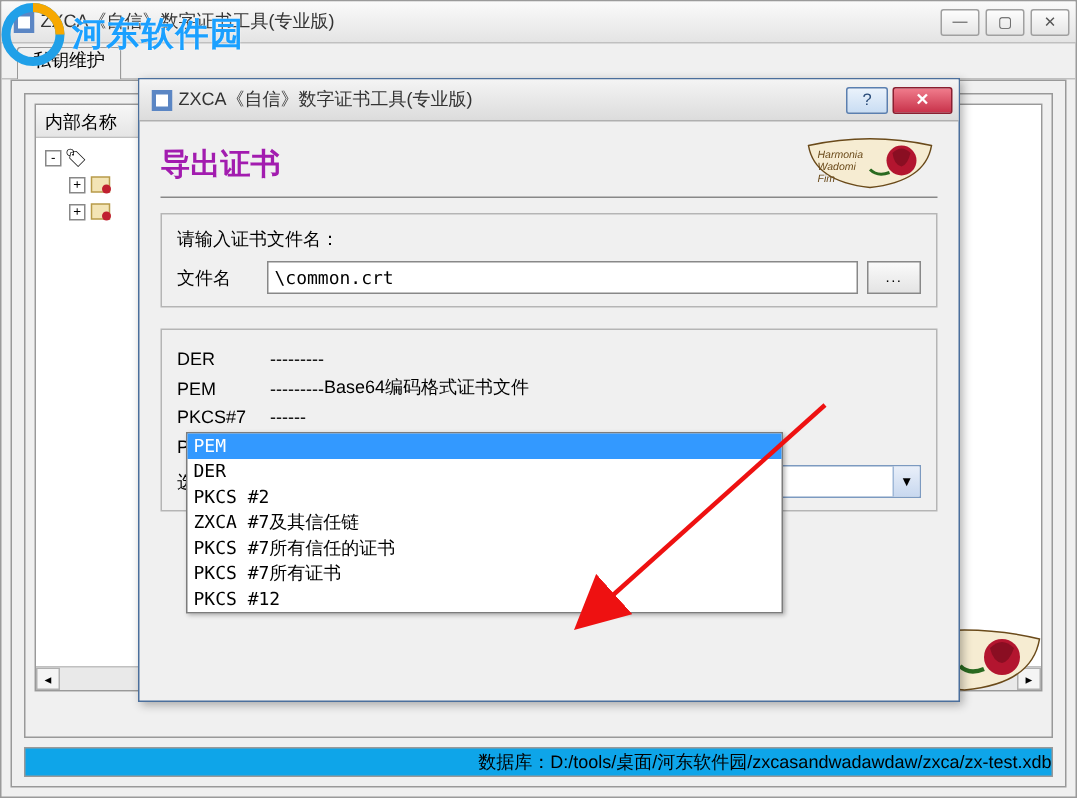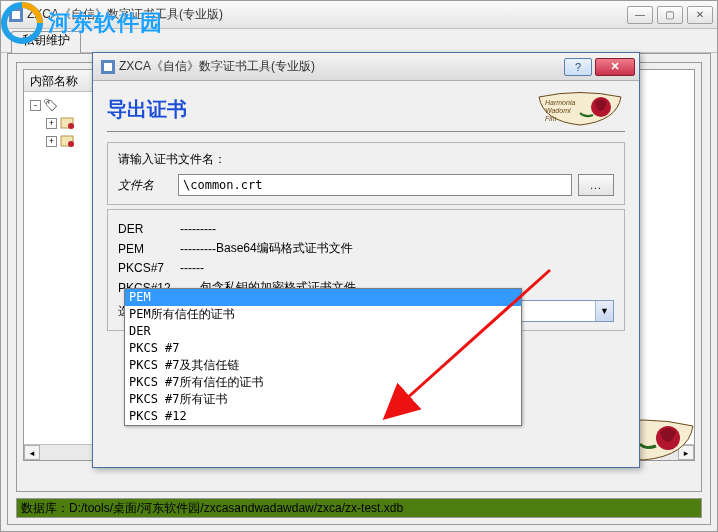--- a/index.html
+++ b/index.html
@@ -30,40 +30,40 @@
   .tree-row { display:flex; align-items:center; height:18px; gap:2px;}
   .expander { width:11px; height:11px; border:1px solid #888; font-size:9px; line-height:9px; text-align:center; background:#fff;}
   .tree-icon { width:16px; height:14px; display:inline-block;}
   .hscroll { position:absolute; bottom:0; left:0; right:0; height:16px; background:#e9e9e9; border-top:1px solid #c0c0c0; display:flex;}
   .hscroll-arrow { width:16px; border:1px solid #b0b0b0; background:#f4f4f4; font-size:9px; text-align:center; line-height:14px;}
   .hscroll-track { flex:1; }
   
   
   .right-pane { position:absolute; top:6px; right:6px; width:210px; bottom:30px; border:1px solid #999; background:#fff;}
   
-  .status-bar { position:absolute; left:8px; right:8px; bottom:6px; height:20px; border:1px solid #999; background:#4d7c0f; font-size:12px; padding-left:4px; line-height:18px;}
+  .status-bar { position:absolute; left:8px; right:8px; bottom:6px; height:20px; border:1px solid #999; background:#0ea5e9; font-size:12px; padding-left:4px; line-height:18px;text-align:right;}
   
   
   .dialog { position:absolute; top:52px; left:92px; width:548px; height:416px; background:#f0f0f0; border:1px solid #4b6f9c; box-shadow:2px 2px 6px rgba(0,0,0,0.3); z-index:500;}
   .dtitle { height:28px; background:linear-gradient(#f4f4f4,#dcdcdc); border-bottom:1px solid #b0b0b0; display:flex; align-items:center; padding:0 4px 0 8px;}
   .dtitle-text { font-size:12px; color:#333; flex:1;}
   .dtitle-btns{display:flex;gap:3px;}
   .dhelp{width:28px;height:18px;background:linear-gradient(#eaf2fb,#c9ddf3);border:1px solid #5a7fb0;border-radius:2px;display:flex;align-items:center;justify-content:center;font-size:11px;color:#2b4d7a;}
   .dclose{width:40px;height:18px;background:linear-gradient(#f07c8c,#c8324a);border:1px solid #8a1f30;border-radius:2px;color:#fff;display:flex;align-items:center;justify-content:center;font-size:11px;font-weight:bold;}
   
   .dbody{position:relative;padding:10px 14px;}
   .dheader-row{display:flex;align-items:center;margin-bottom:4px;}
-  .dheading{font-size:20px;font-weight:bold;color:#1d4ed8;}
+  .dheading{font-size:20px;font-weight:bold;color:#a21caf;}
   .drose{margin-left:auto;width:90px;height:36px;}
   .dhr{border:none;border-top:1px solid #888;margin:4px 0 10px;}
   
-  .group{border:1px solid #b5b5b5;padding:8px 10px;font-size:12px;margin-bottom:4px;}
+  .group{border:1px solid #b5b5b5;padding:8px 10px;font-size:12px;margin-bottom:14px;}
   .row-label{margin-bottom:6px;}
   .file-row{display:flex;align-items:center;gap:6px;}
-  .file-label{width:54px;font-style:italic;}
+  .file-label{width:54px;}
   .file-input{flex:1;height:22px;border:1px solid #888;background:#fff;padding:0 4px;font-family:Consolas,monospace;font-size:12px;}
   .browse-btn{width:36px;height:22px;border:1px solid #888;background:linear-gradient(#fafafa,#e4e4e4);font-size:10px;letter-spacing:1px;}
   
   .fmt-row{display:flex;align-items:center;font-size:12px;margin:4px 0;font-family:Consolas,"SimSun",monospace;}
   .fmt-name{width:62px;display:inline-block;}
   .fmt-dash{letter-spacing:0px;}
   
   .select-row{display:flex;align-items:center;gap:6px;margin-top:2px;font-size:12px;}
   .select-label{width:82px;}
   .select-box{flex:1;height:22px;border:1px solid #7c9ac0;background:#fff;padding:0 4px;display:flex;align-items:center;position:relative;}
@@ -231,24 +231,23 @@
     </div>
 
     <div class="btn-row">
       <button class="dlg-btn">取消(C)</button>
     </div>
   </div>
 </div>
 
 <div class="dropdown" id="dd">
     <div class="dd-item sel">PEM</div>
-    <div class="dd-item">PEM所有信任的证书</div>
     <div class="dd-item">DER</div>
-    <div class="dd-item">PKCS #7</div>
-    <div class="dd-item">PKCS #7及其信任链</div>
+    <div class="dd-item">PKCS #2</div>
+    <div class="dd-item">ZXCA #7及其信任链</div>
     <div class="dd-item">PKCS #7所有信任的证书</div>
     <div class="dd-item">PKCS #7所有证书</div>
     <div class="dd-item">PKCS #12</div>
   </div>
 
 <svg class="arrow-svg" style="left:350px;top:260px" width="220" height="170">
   <defs>
       <marker id="ah" markerWidth="12" markerHeight="12" refX="2" refY="6" orient="auto">
         <path d="M0 0 L12 6 L0 12 Z" fill="#e11"></path>
       </marker>

